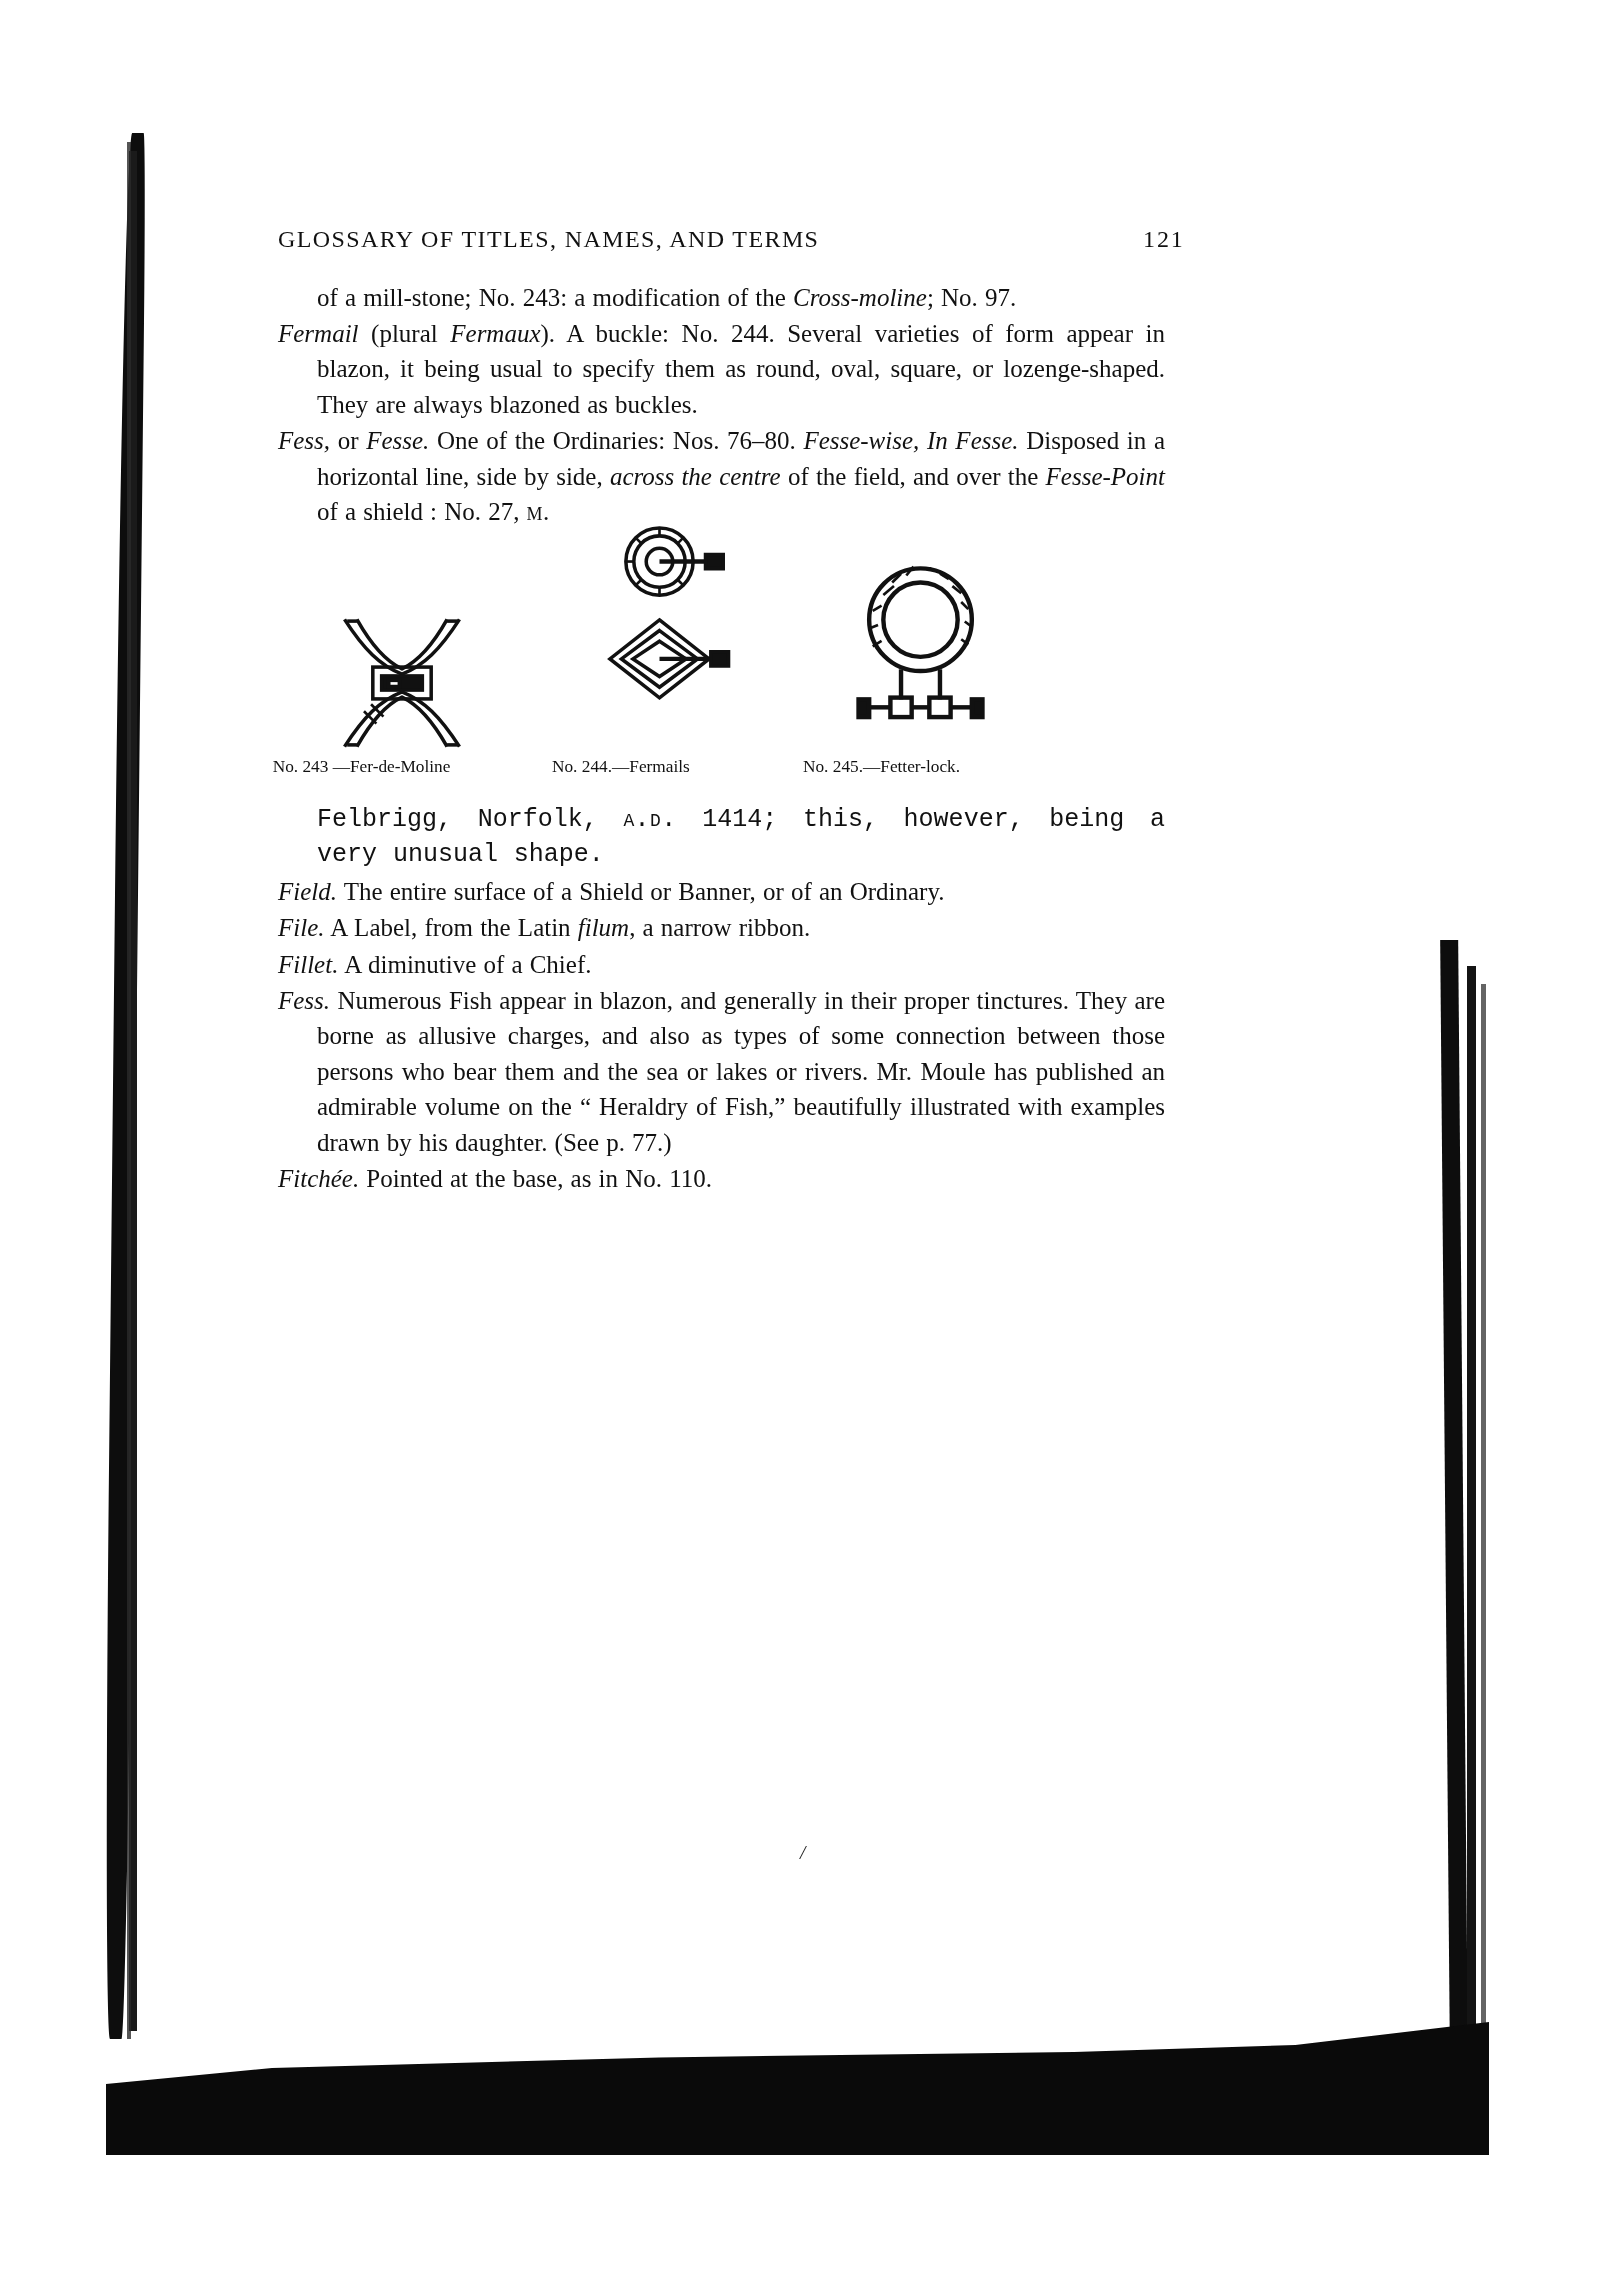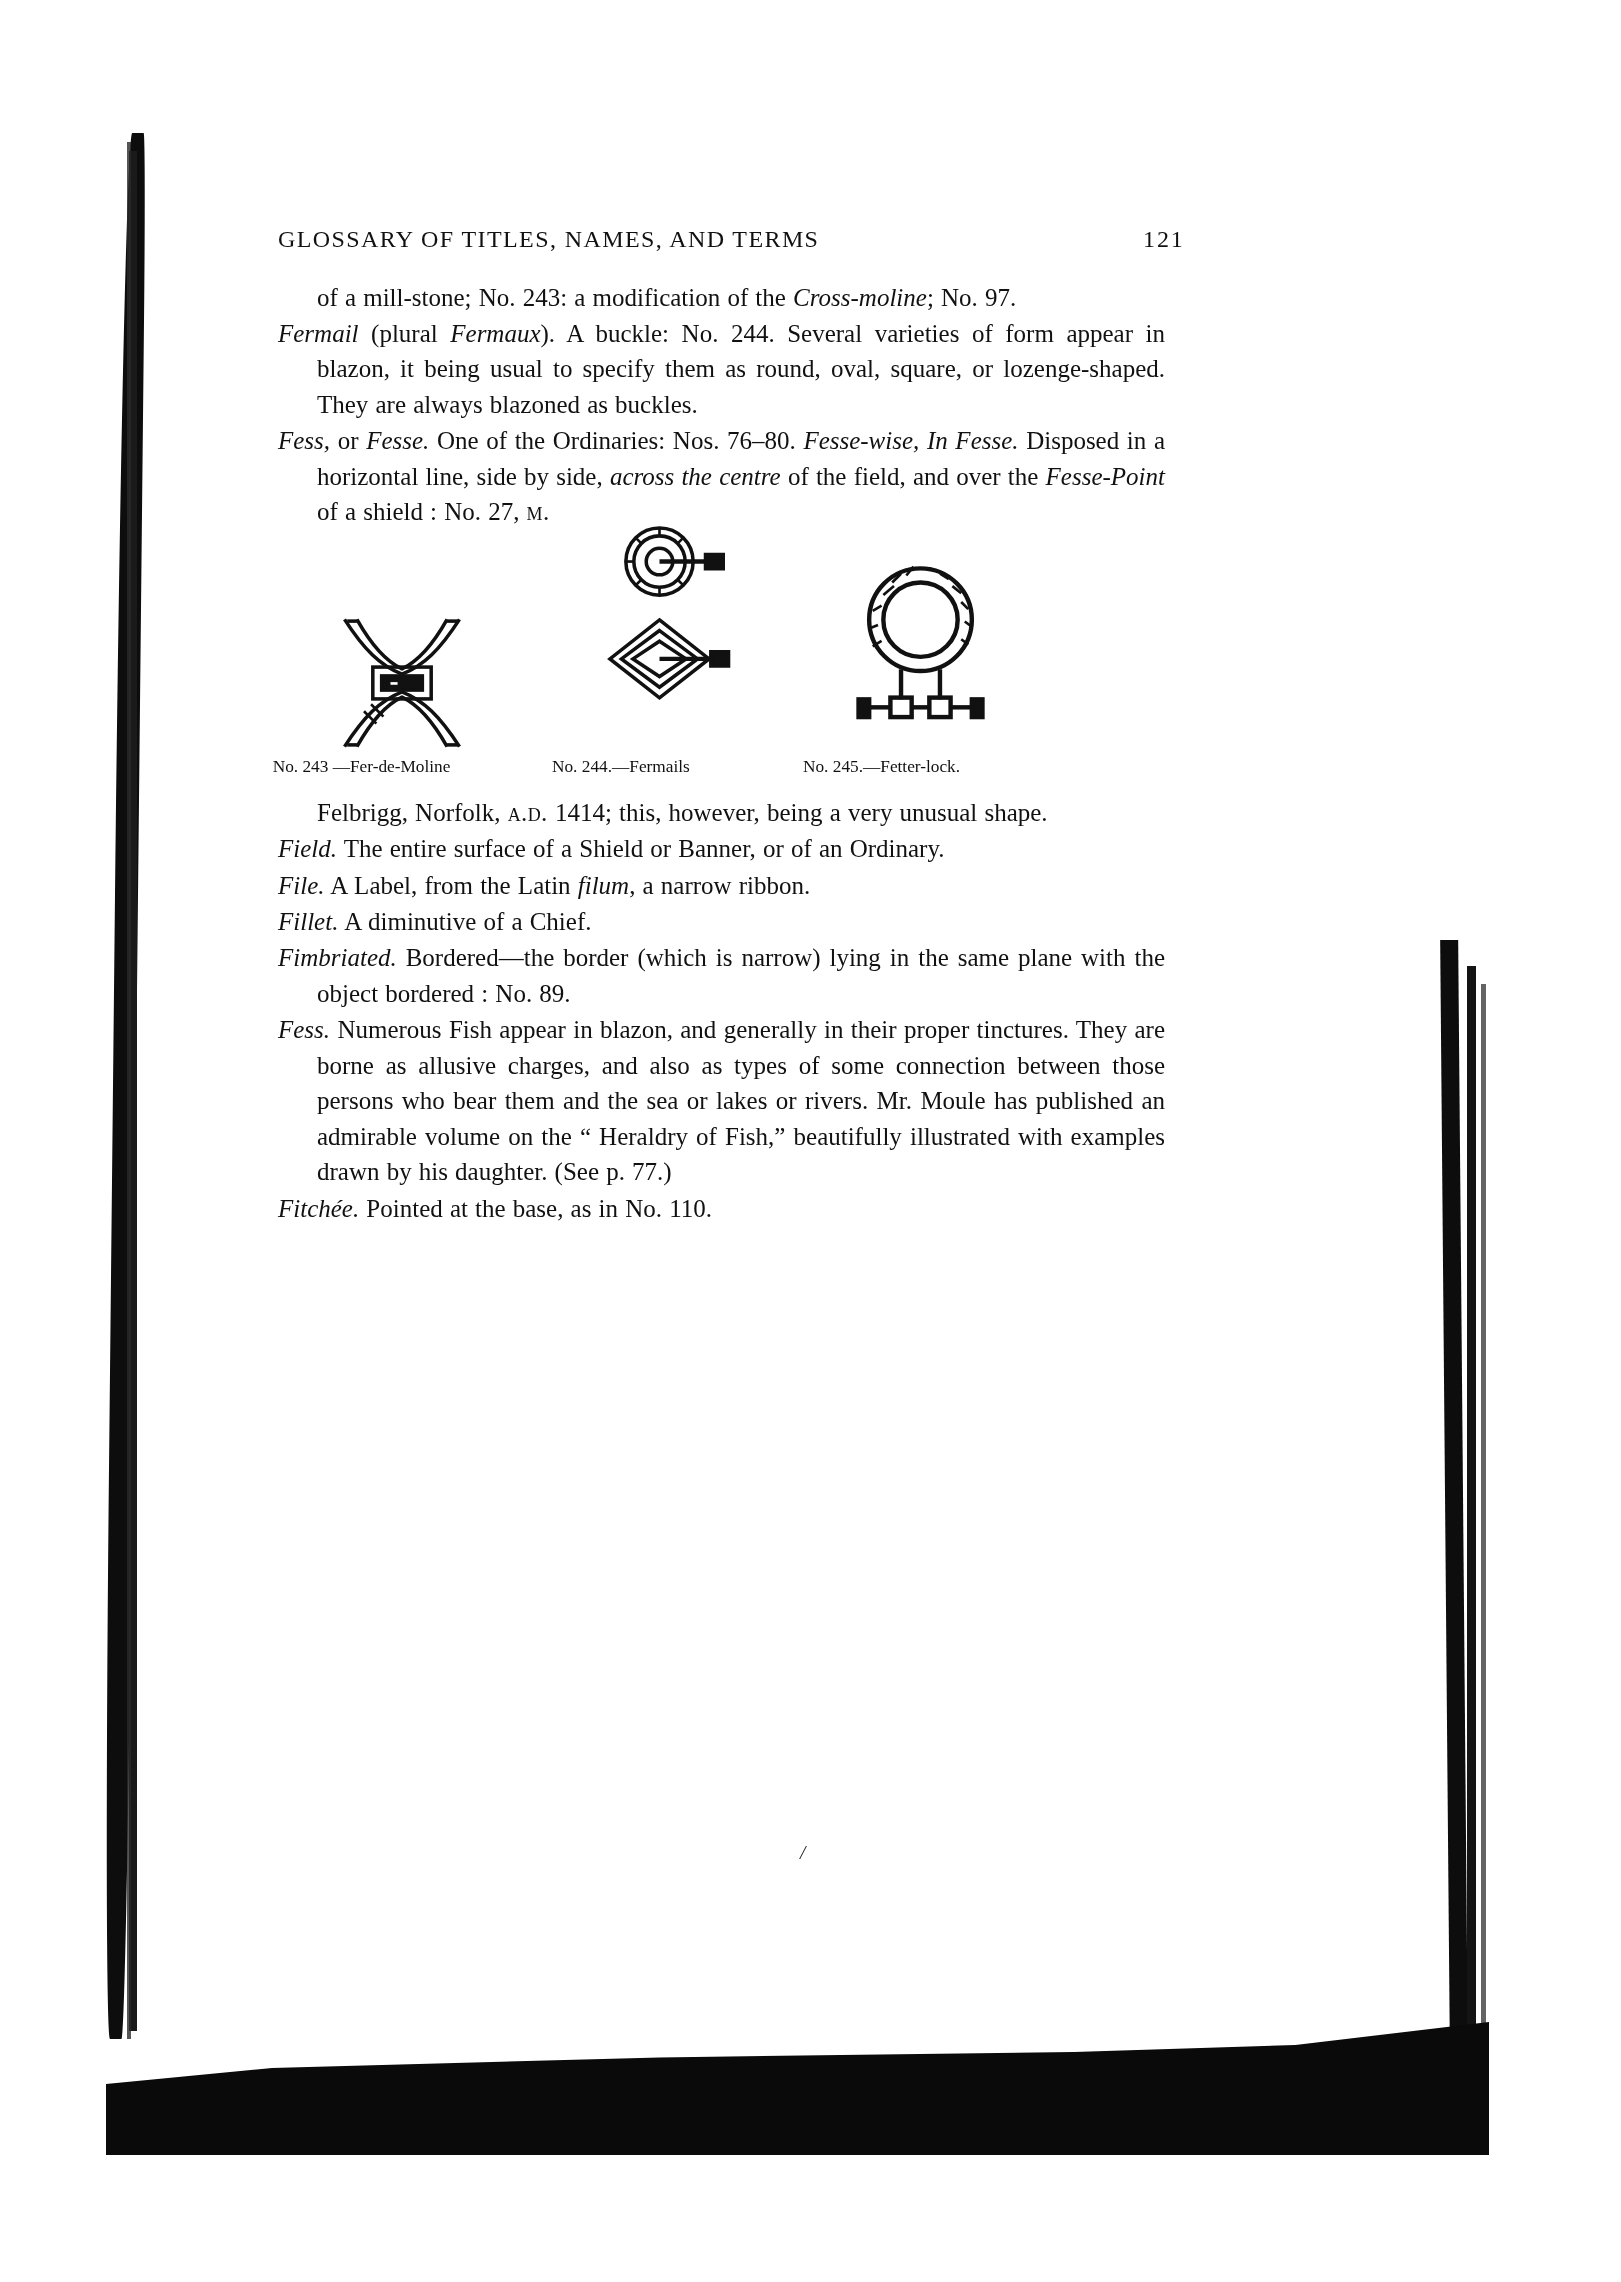--- a/index.html
+++ b/index.html
@@ -110,21 +110,22 @@
     padding-left: 39px;
     word-spacing: 0.9px;
   }
   .entry.firstpara {
     text-indent: 0;
     padding-left: 39px;
   }
   .entry.afterfig {
     text-indent: 0;
     padding-left: 39px;
-    margin-top: 4px;
+    margin-top: 11px;
+    font-family: Liberation Mono, monospace;
   }
   i, em { font-style: italic; }
   .sc { font-variant: small-caps; letter-spacing: 0.4px; }
 
   
   .figure-row {
     margin: 30px 0 0 0;
     height: 231px;
     position: relative;
   }
@@ -280,20 +281,19 @@
       <span class="cap-a">No. 243 —Fer-de-Moline</span>
       <span class="cap-b">No. 244.—Fermails</span>
       <span class="cap-c">No. 245.—Fetter-lock.</span>
     </div>
   </div>
 
   <p class="entry afterfig">Felbrigg, Norfolk, <span class="sc">a.d.</span> 1414; this, however, being a very unusual shape.</p>
   <p class="entry"><i>Field.</i> The entire surface of a Shield or Banner, or of an Ordinary.</p>
   <p class="entry"><i>File.</i> A Label, from the Latin <i>filum</i>, a narrow ribbon.</p>
   <p class="entry"><i>Fillet.</i> A diminutive of a Chief.</p>
-  <p class="entry"><i>Fimbriated.</i> Bordered—the border (which is narrow) lying in the same plane with the object bordered : No. 89.</p>
   <p class="entry"><i>Fess.</i> Numerous Fish appear in blazon, and generally in their proper tinctures. They are borne as allusive charges, and also as types of some connection between those persons who bear them and the sea or lakes or rivers. Mr. Moule has published an admirable volume on the “ Heraldry of Fish,” beautifully illustrated with examples drawn by his daughter. (See p. 77.)</p>
   <p class="entry"><i>Fitchée.</i> Pointed at the base, as in No. 110.</p>
 
 </div>
 
 <div class="tail-mark">/</div>
 
 
 </body></html>

